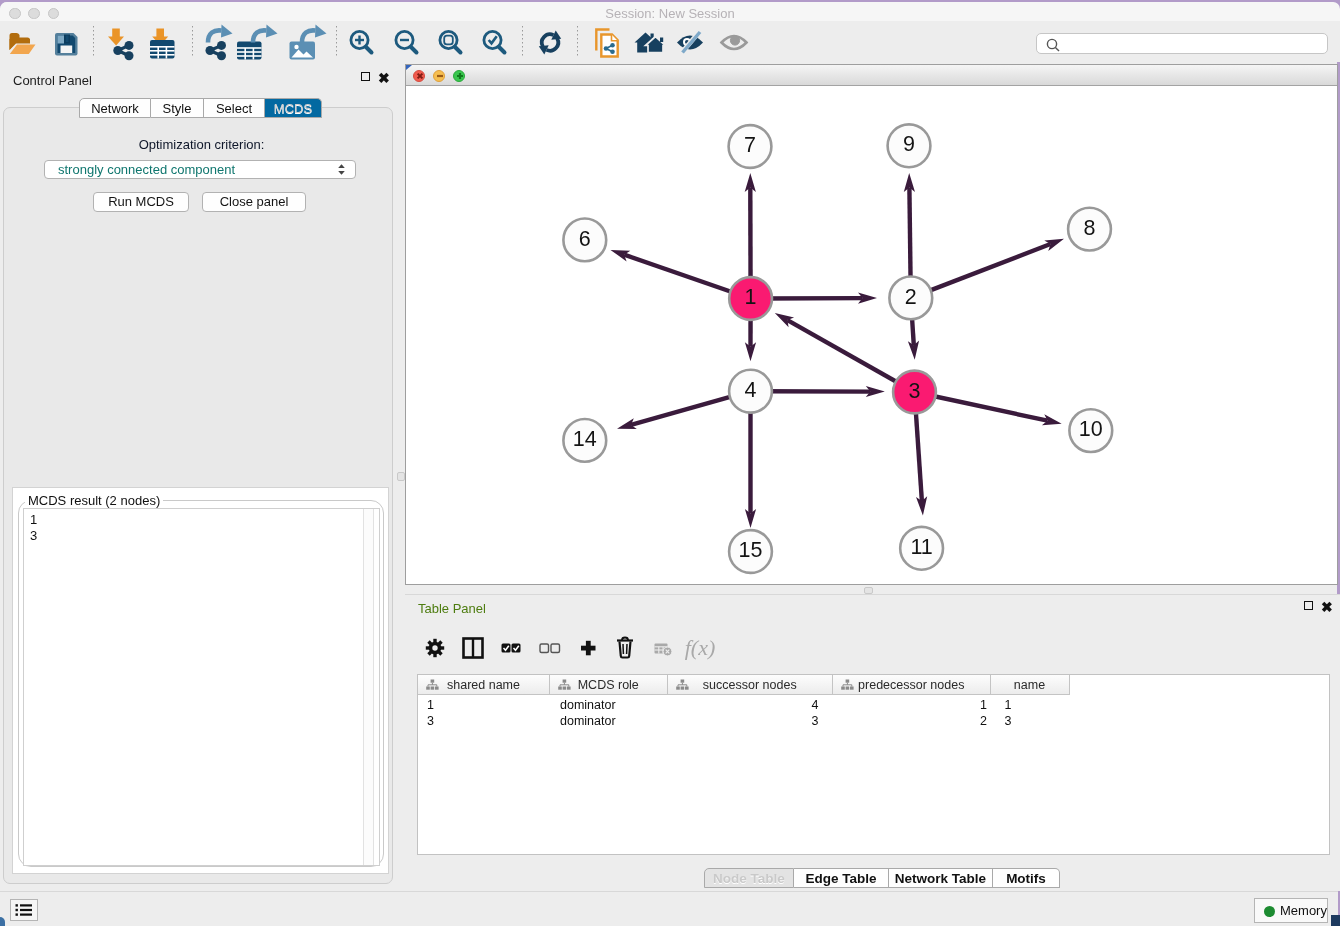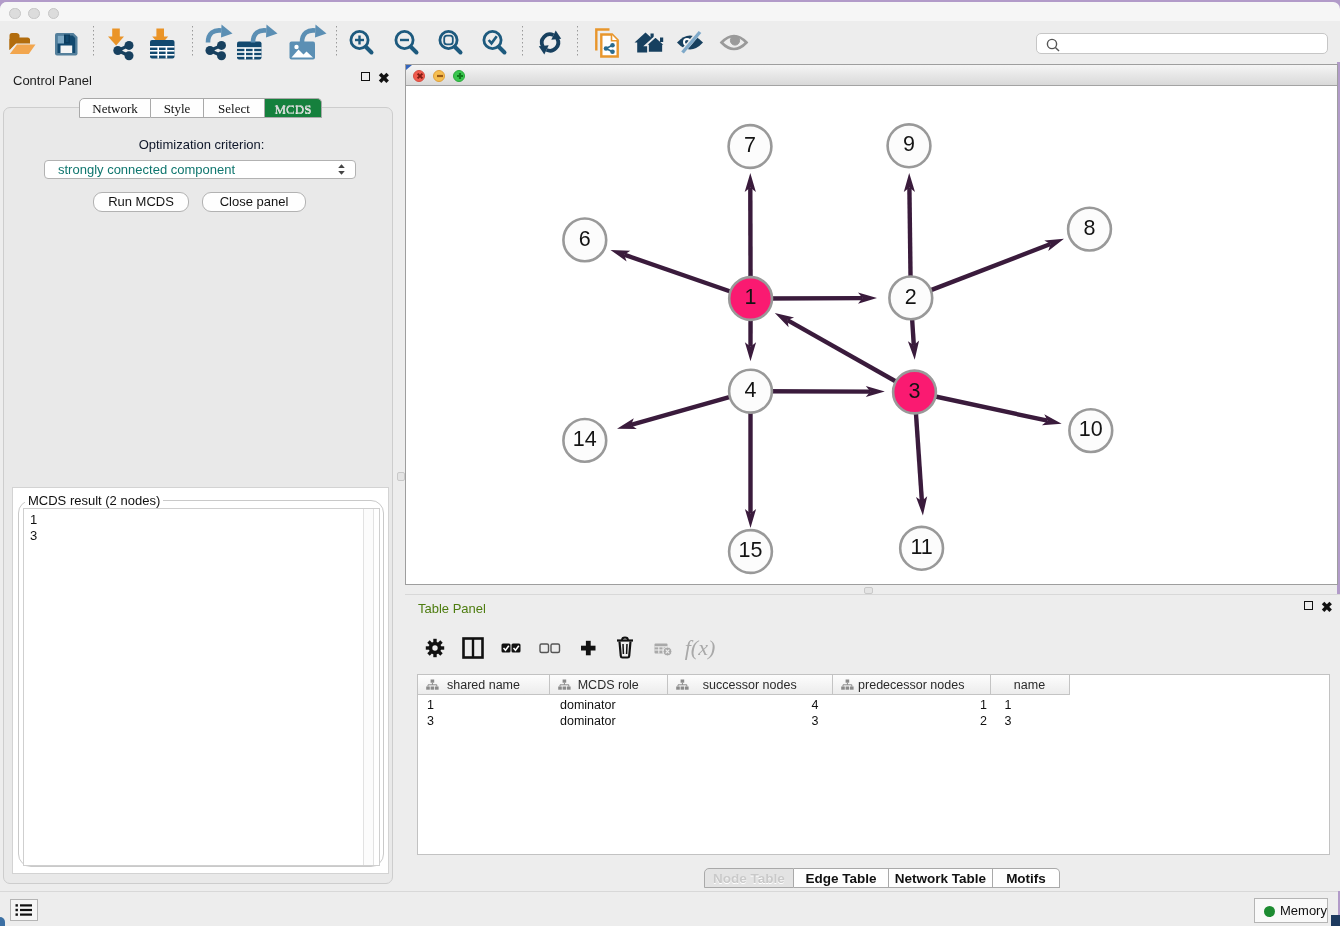--- a/index.html
+++ b/index.html
@@ -22,26 +22,26 @@
 #searchbox { position:absolute; left:1036px; top:12px; width:292px; height:21px; background:#fff; border:1px solid #c6c6c6; border-radius:5px; }
 
 
 #cpanel { left:0; top:62px; width:396px; height:829px; background:#ededed; }
 #cpTitle { position:absolute; left:13px; top:11px; font-size:13px; color:#1c1c1c; }
 .panelIcons { position:absolute; top:11px; font-size:12px; color:#111; }
 .tabs { position:absolute; display:flex; }
 .tab { height:20px; font-size:13px; color:#111; background:#fefefe; border:1px solid #a9a9a9; border-left:none; line-height:19px; text-align:center; }
 .tab.first { border-left:1px solid #a9a9a9; border-radius:5px 0 0 0; }
 .tab.last { border-radius:0 5px 0 0; }
-.tab.sel { background:#15803d; color:#cfcfcf; text-shadow:0 1px 0 #ffffff; }
-#cpTabs { left:79px; top:36px;font-family:Liberation Serif, serif; }
+.tab.sel { background:#0369a1; color:#cfcfcf; text-shadow:0 1px 0 #ffffff; }
+#cpTabs { left:79px; top:36px; }
 #cpContent { position:absolute; left:3px; top:45px; width:390px; height:777px; background:#e9e9e9; border:1px solid #cdcdcd; border-radius:7px; }
 #optLabel { position:absolute; left:0; top:75px; width:100%; text-align:center; font-size:13px; color:#0f172a;padding-left:7px; }
 #combo { position:absolute; left:44px; top:98px; width:312px; height:19px; background:#fff; border:1px solid #b2b2b2; border-radius:4px; font-size:13px; color:#0f766e; line-height:17px; padding-left:13px; }
-.btn { position:absolute; height:20px; background:#fefefe; border:1px solid #b2b2b2; border-radius:9px; font-size:13px; color:#141414; text-align:center; line-height:18px; }
+.btn { position:absolute; height:20px; background:#fefefe; border:1px solid #b2b2b2; border-radius:4px; font-size:13px; color:#141414; text-align:center; line-height:18px; }
 #mcdsPanel { position:absolute; left:12px; top:425px; width:377px; height:387px; background:#fff; border:1px solid #d3d3d3; }
 #mcdsGroup { position:absolute; left:5px; top:12px; width:366px; height:367px; border:1px solid #c9c9c9; border-radius:13px; }
 #mcdsLabel { position:absolute; left:6px; top:-8px; background:#fff; padding:0 3px; font-size:13px; color:#111; }
 #mcdsList { position:absolute; left:4px; top:7px; width:357px; height:358px; background:#fff; border:1px solid #cfcfcf; font-size:13px; color:#111; padding:3px 0 0 6px; line-height:16px; }
 #mcdsSB { position:absolute; right:9px; top:8px; width:11px; height:356px; background:#fcfcfc; border-left:1px solid #e2e2e2; border-right:1px solid #e2e2e2; }
 
 
 #netwin { left:405px; top:64px; width:932.5px; height:521px; border:1px solid #9e9e9e; background:#fff; }
 #nettitle { position:absolute; left:0; top:0; width:100%; height:21px; background:linear-gradient(#f5f5f5,#d9d9d9); border-bottom:1px solid #a3a3a3; }
 #nettext { position:absolute; top:3px; left:0; width:100%; text-align:center; font-size:13px; font-weight:bold; color:#1d1d1d; }
@@ -74,20 +74,21 @@
 </head>
 <body>
 <div class="abs" id="deskTop"></div>
 <div class="abs" id="win"></div>
 <div class="abs" id="deskRight"></div>
 
 <div class="abs" id="titlebar" style="left:0; top:2px;">
   <div class="tl" style="left:9px;"></div>
   <div class="tl" style="left:28px;"></div>
   <div class="tl" style="left:47.5px;"></div>
+  <div id="wtitle">Session: New Session</div>
 </div>
 
 <div class="abs" id="toolbar">
 <svg width="1340" height="41" style="position:absolute;left:0;top:0;">
 
   <g stroke="#9a9a9a" stroke-width="1" stroke-dasharray="1.5,2.5">
     <line x1="93.5" y1="5" x2="93.5" y2="36"></line>
     <line x1="192.5" y1="5" x2="192.5" y2="36"></line>
     <line x1="336.5" y1="5" x2="336.5" y2="36"></line>
     <line x1="522.5" y1="5" x2="522.5" y2="36"></line>

